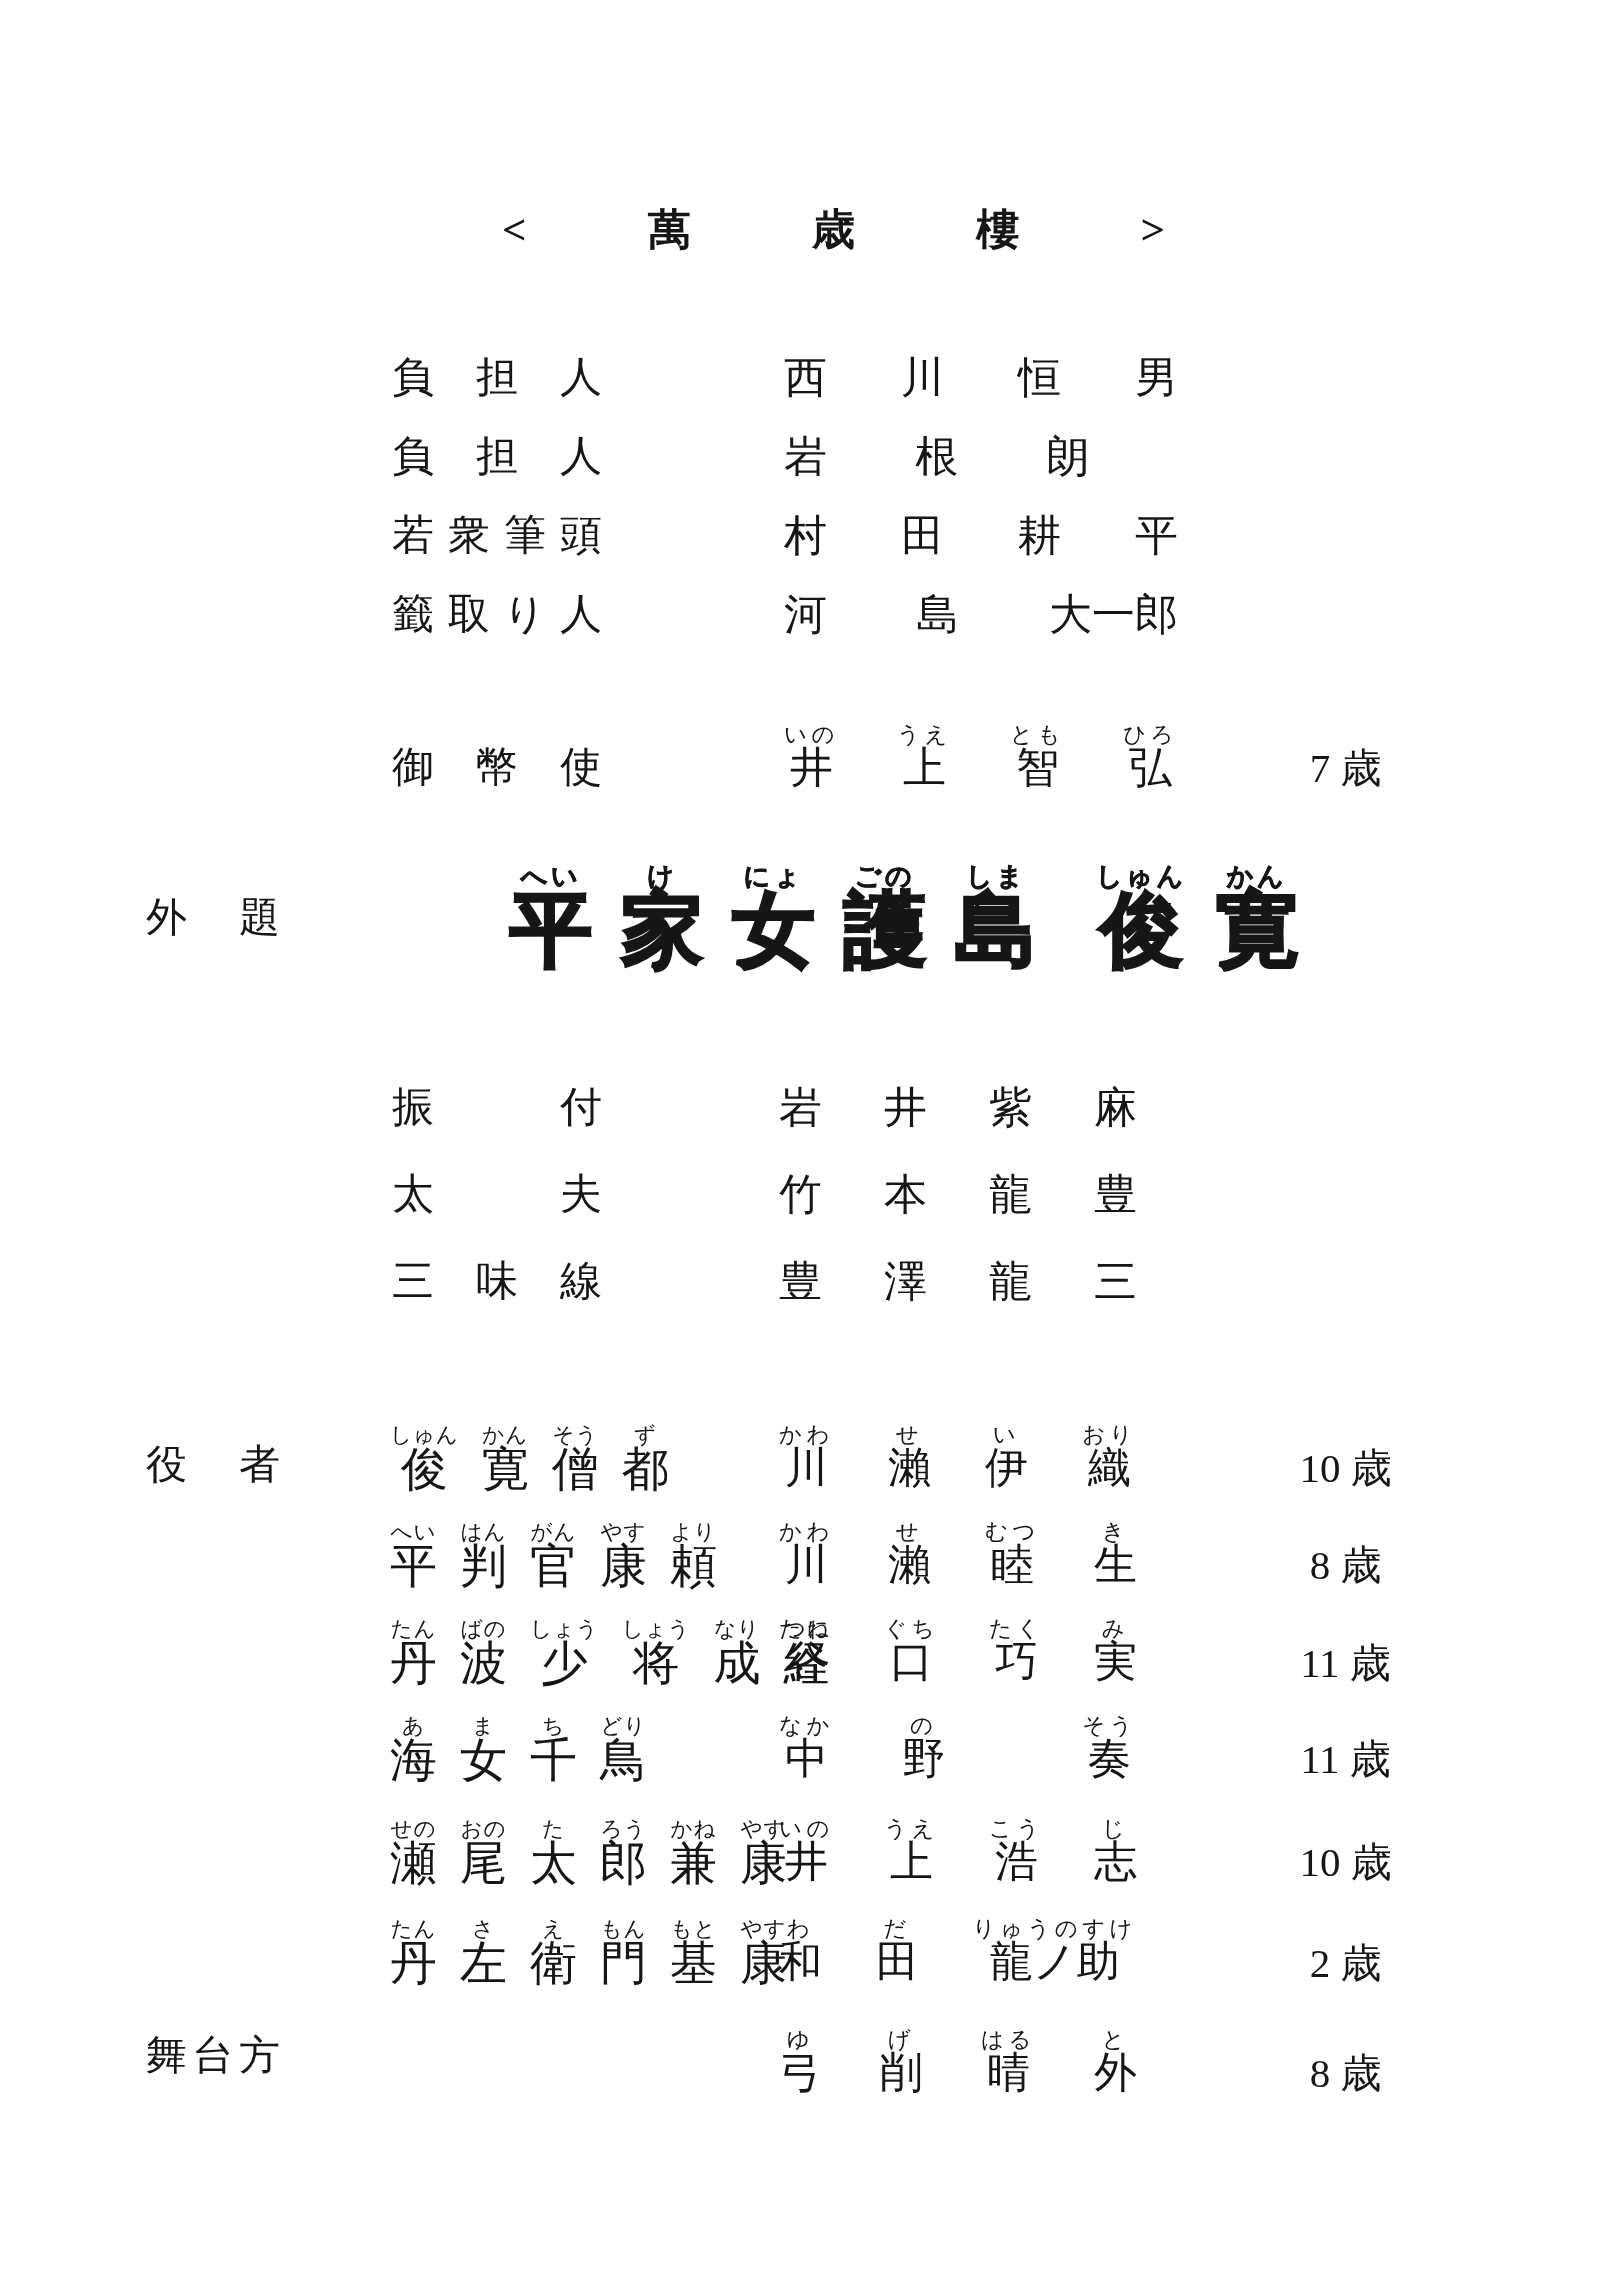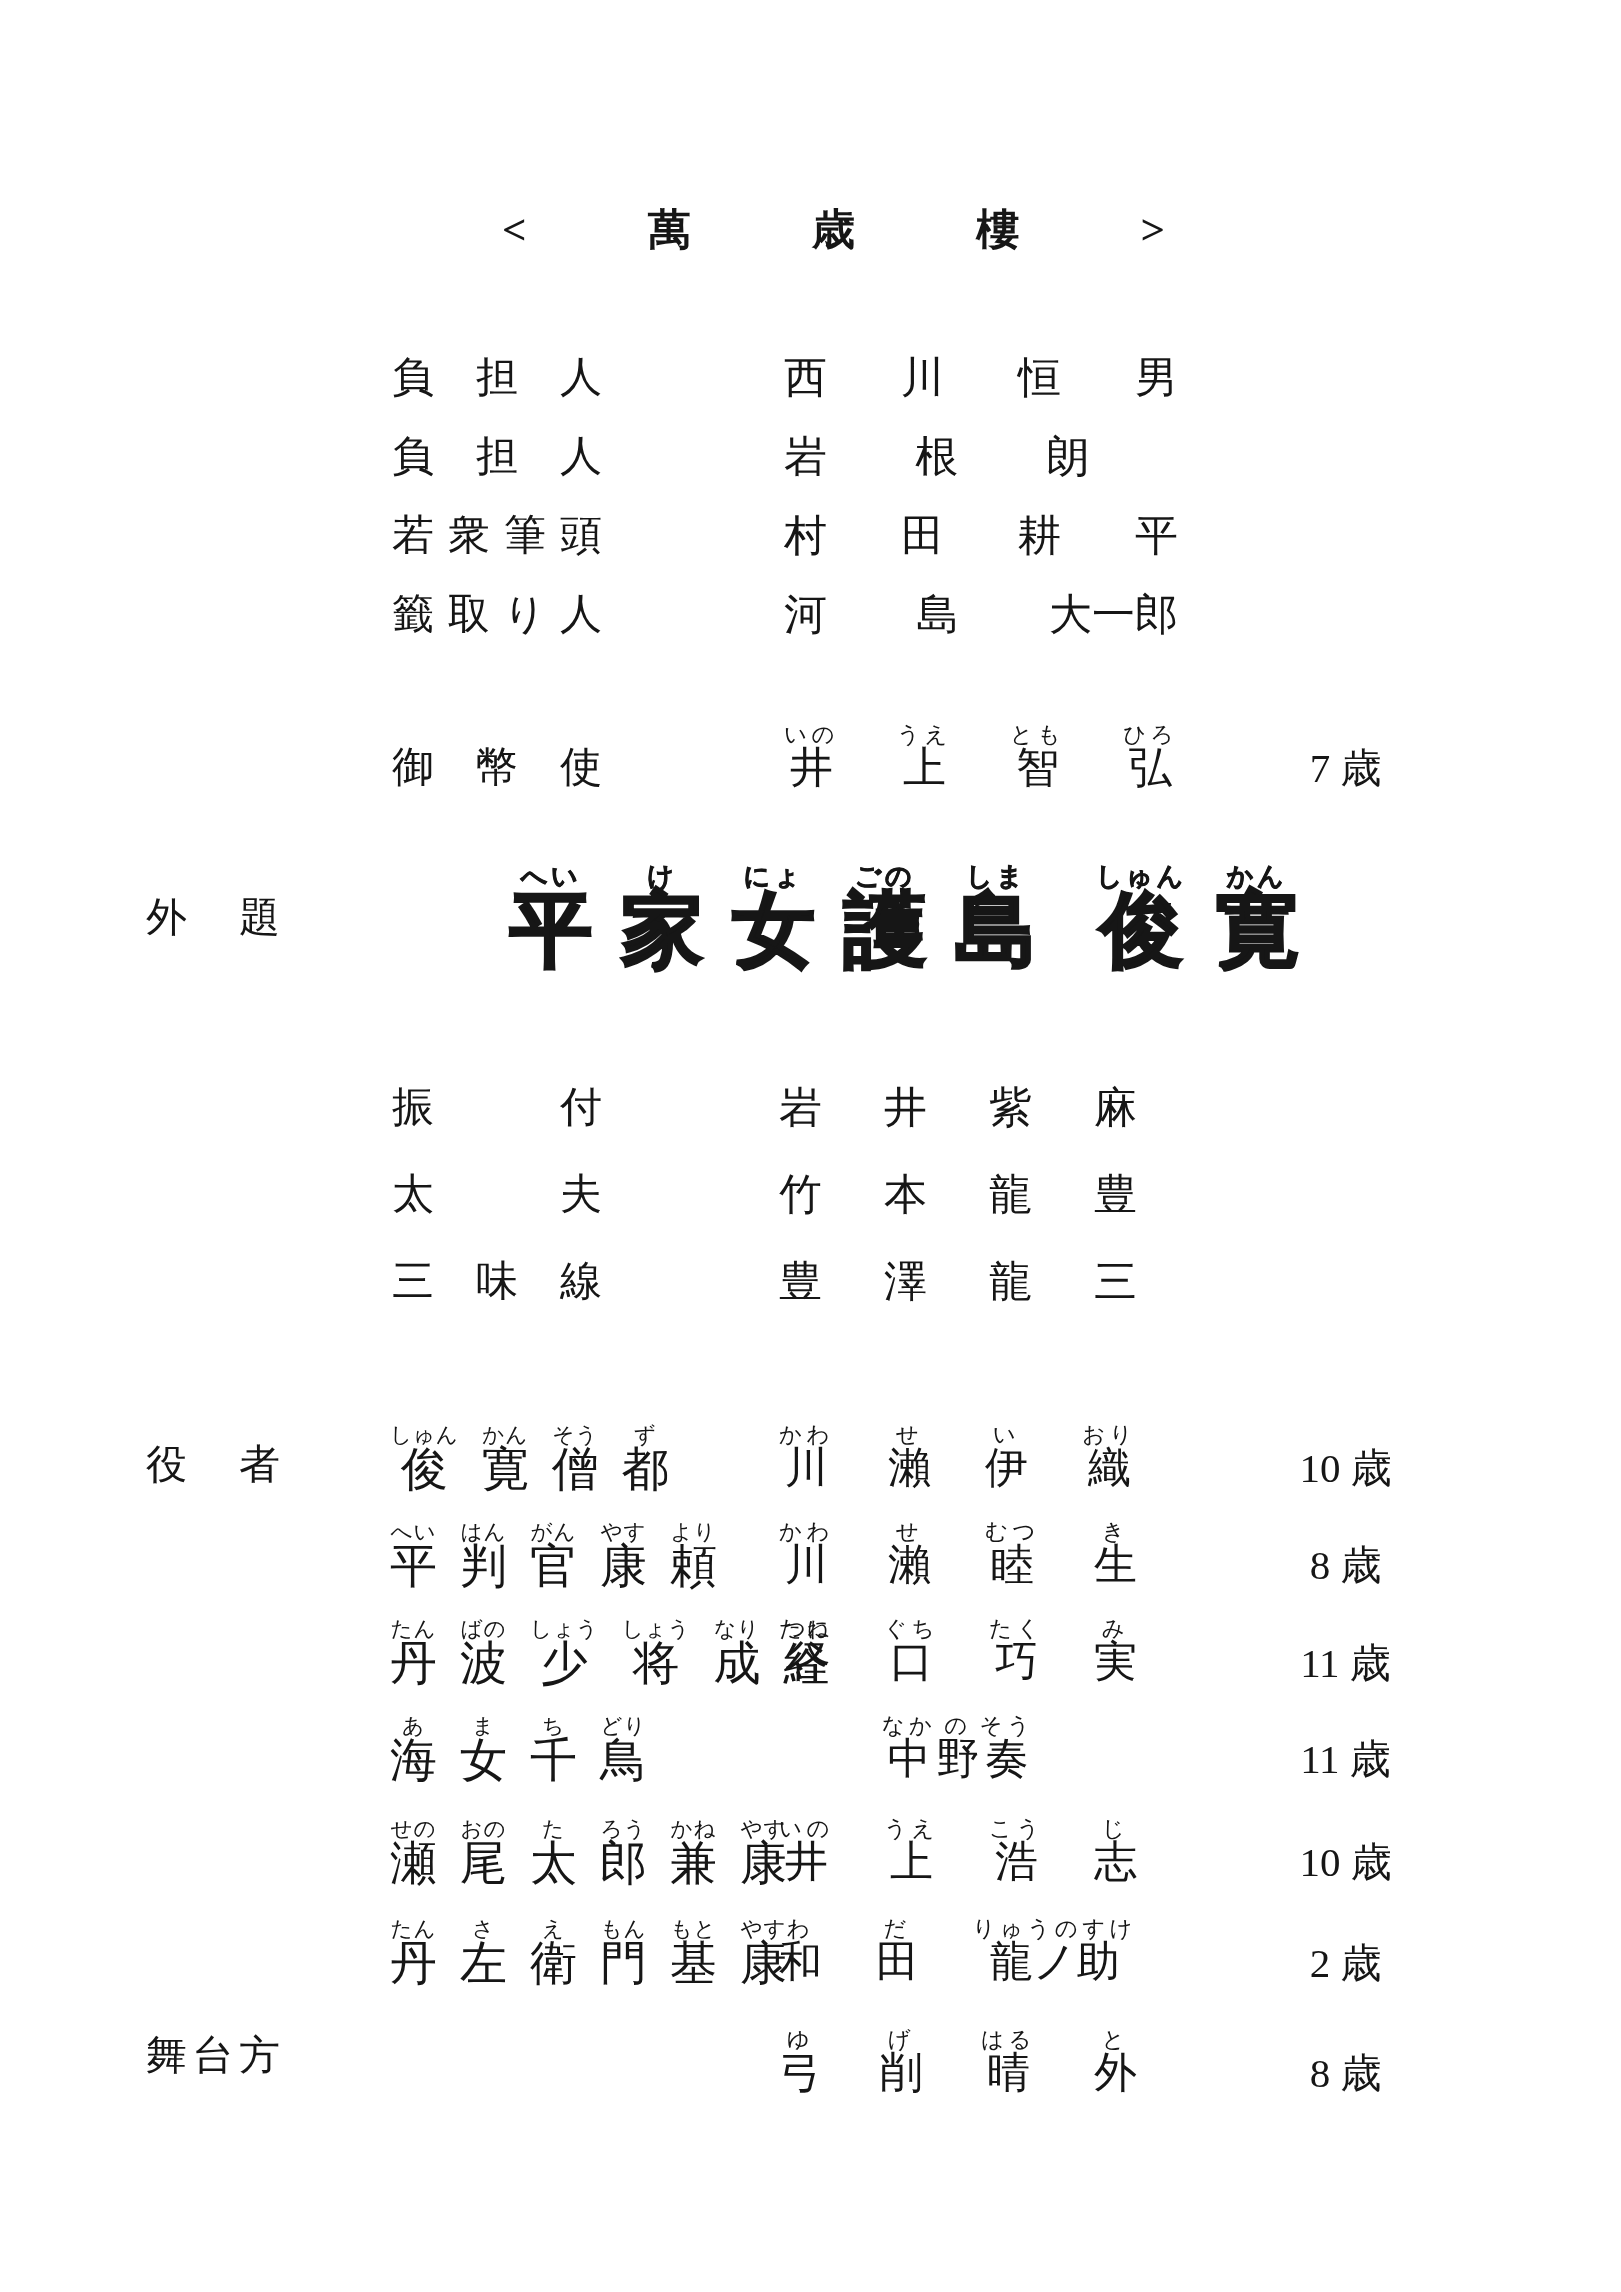--- a/index.html
+++ b/index.html
@@ -467,21 +467,21 @@
       </span>
       <span class="unit">
         <span class="f">ち</span>
         <span class="k">千</span>
       </span>
       <span class="unit">
         <span class="f">どり</span>
         <span class="k">鳥</span>
       </span>
     </div>
-  <div class="abs name name2" style="top:1705px;justify-content:center;">
+  <div class="abs name name2" style="top:1705px;">
       <span class="unit">
         <span class="f">なか</span>
         <span class="k">中</span>
       </span>
       <span class="unit">
         <span class="f">の</span>
         <span class="k">野</span>
       </span>
       <span class="unit">
         <span class="f"></span>

